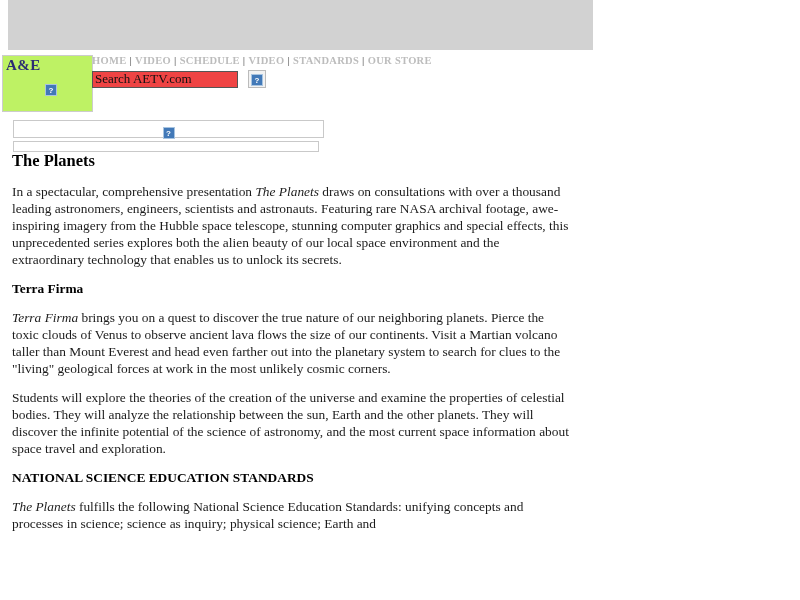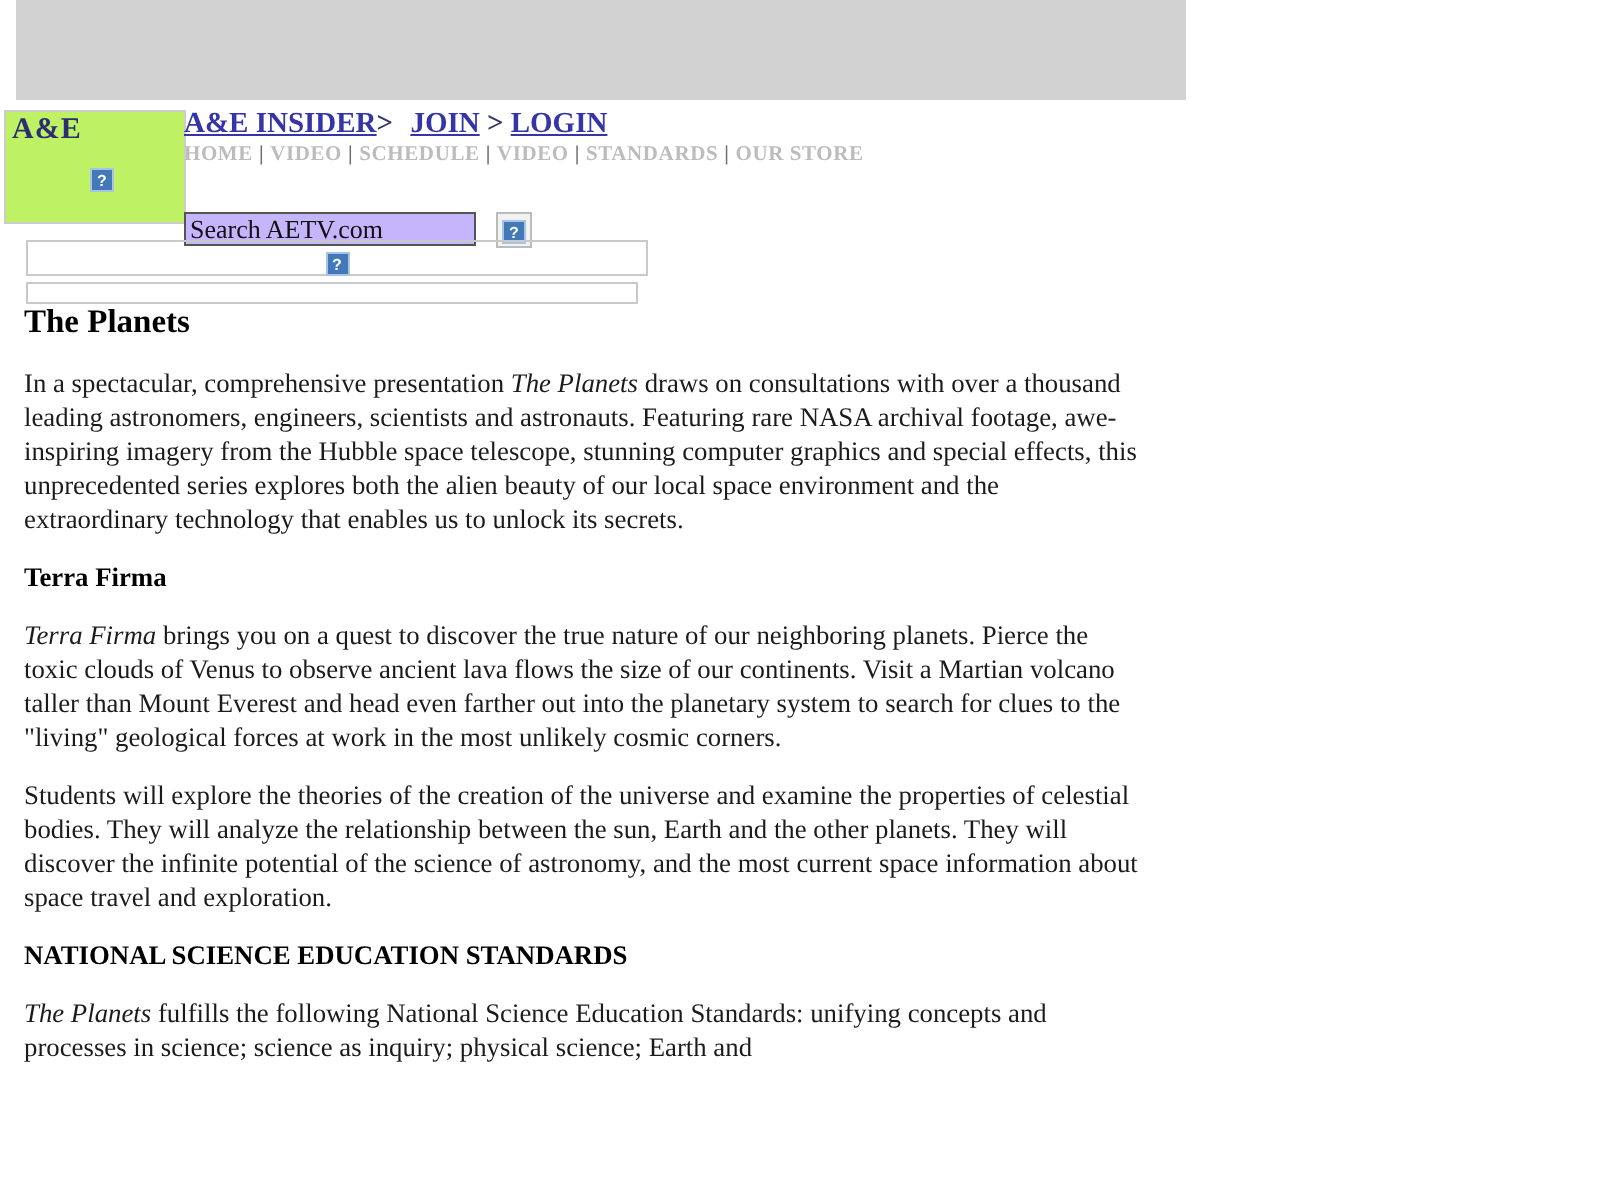--- a/index.html
+++ b/index.html
@@ -64,22 +64,21 @@
   .menu-row .menu-sep { color: #6e6e6e; margin: 0 3px; }
   .menu-row .menu-item { cursor: pointer; margin-top: 18px; }
 
   .search-row { margin-top: 3px; }
   .search-input {
     width: 146px; height: 17px;
     border: 1px solid #555;
     font: 13px "Liberation Serif", serif;
     padding: 0 2px;
     color: #111;
-    background: #c4b5fd;
-    margin-top: 20px;
+    background: #ef4444;
   }
   .search-btn {
     width: 18px; height: 18px;
     margin-left: 6px;
     background: #f2f2f2;
     border: 1px solid #bbb;
     padding: 0;
     vertical-align: middle;
     cursor: pointer;
   }
@@ -115,26 +114,20 @@
 <body>
 
 <div class="top-banner"></div>
 
 <div class="logo-box">
   <div class="logo-text">A&amp;E</div>
   <span class="img-icon">?</span>
 </div>
 
 <div class="nav-area">
-  <div class="account-links">
-    <a>A&amp;E INSIDER</a><span class="sep">&gt;</span><span class="sp"></span>
-    <a>JOIN</a>
-    <span class="sep">&gt;</span>
-    <a>LOGIN</a>
-  </div>
   <div class="menu-row">
     <span class="menu-item">HOME</span><span class="menu-sep">|</span><span class="menu-item">VIDEO</span><span class="menu-sep">|</span><span class="menu-item">SCHEDULE</span><span class="menu-sep">|</span><span class="menu-item">VIDEO</span><span class="menu-sep">|</span><span class="menu-item">STANDARDS</span><span class="menu-sep">|</span><span class="menu-item">OUR STORE</span>
   </div>
   <div class="search-row">
     <input class="search-input" type="text" value="Search AETV.com" style="">
     <button class="search-btn"><span class="img-icon">?</span></button>
   </div>
 </div>
 
 <div class="banner-a">

